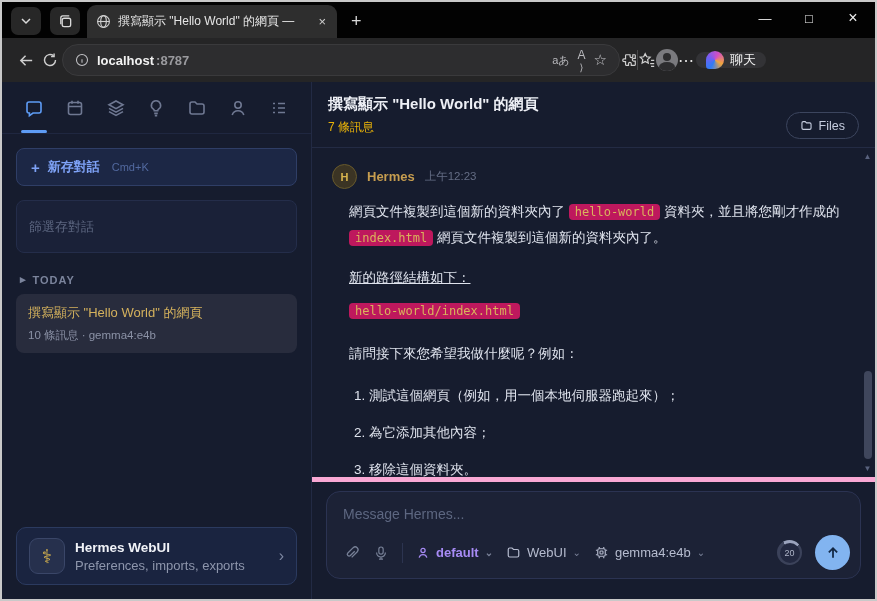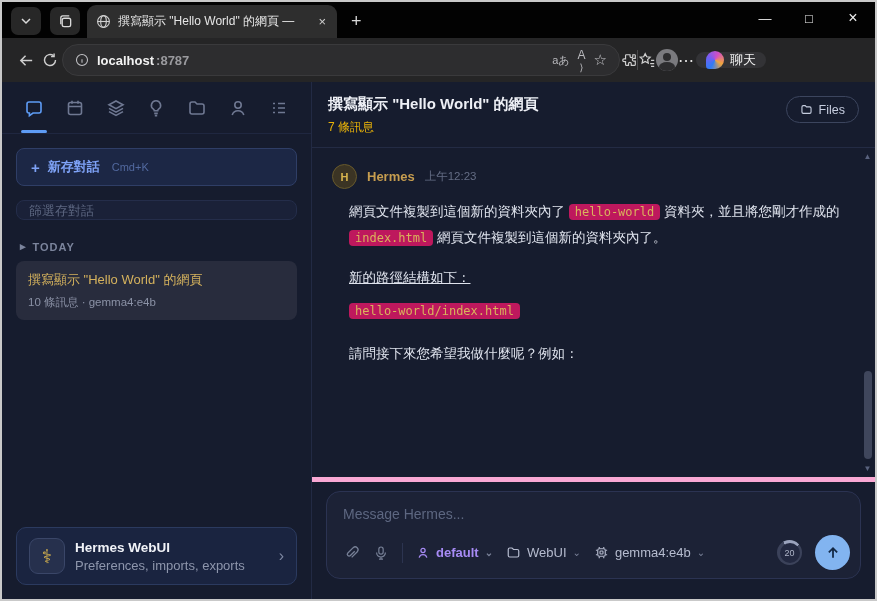--- a/index.html
+++ b/index.html
@@ -52,21 +52,21 @@
   .sic { color:#6f7892; position:relative; display:grid; place-items:center; height:100%; }
   .sic.active { color:#5e9cf5; }
   .sic.active::after { content:""; position:absolute; bottom:0; left:50%; transform:translateX(-50%);
                        width:26px; height:3px; border-radius:2px; background:#5e9cf5; }
   .side-body { padding:14px; display:flex; flex-direction:column; flex:1; min-height:0; }
   .newchat { height:38px; border-radius:8px; background:#1c2745; border:1px solid #2f3e66;
              color:#7ea2f6; font-size:13px; font-weight:bold; display:flex; align-items:center;
              gap:8px; padding:0 14px; }
   .newchat .plus { font-size:15px; }
   .newchat .kbd { font-weight:normal; font-size:11px; color:#52699f; margin-left:4px; }
-  .filter { margin-top:14px; height:20px; border-radius:8px; background:#1a2138;
+  .filter { margin-top:14px; height:53px; border-radius:8px; background:#1a2138;
             border:1px solid #242d4a; color:#c6cddd; font-size:13px; padding:4px 12px; width:100%;
             font-family:"Liberation Sans",sans-serif; }
   .filter::placeholder { color:#5b657f; }
   .section-head { margin:20px 4px 0; display:flex; align-items:center; gap:6px;
                   color:#7b849c; font-size:11px; font-weight:bold; letter-spacing:1px; }
   .chat-item { margin-top:8px; border-radius:8px; background:#282c3d; padding:10px 12px; }
   .chat-item .t { color:#d5b25d; font-size:13px; }
   .chat-item .m { color:#8b92a6; font-size:11.5px; margin-top:6px; }
   .side-spacer { flex:1; }
   .footer-card { border-radius:10px; border:1px solid #2b3a5f; background:#1a2440;
@@ -76,21 +76,21 @@
                   color:#d9b54e; font-size:19px; }
   .footer-card .ft { color:#f0f2f7; font-size:13.5px; font-weight:bold; }
   .footer-card .fs { color:#8e96ac; font-size:13px; margin-top:3px; }
   .footer-card .chev { margin-left:auto; color:#7c86a0; font-size:16px; }
 
   
   .main { flex:1; display:flex; flex-direction:column; min-width:0; position:relative; }
   .main-head { padding:13px 16px 11px; border-bottom:1px solid #232b44; position:relative; }
   .main-head .title { color:#eef0f6; font-size:15px; font-weight:bold; }
   .main-head .meta { color:#eab308; font-size:12px; margin-top:5px; }
-  .files-btn { position:absolute; right:16px; top:14px; height:27px; border-radius:14px;
+  .files-btn { position:absolute; right:16px; top:30px; height:27px; border-radius:14px;
                border:1px solid #3c455e; color:#c6cddf; font-size:12.5px; display:flex;
                align-items:center; gap:6px; padding:0 13px; background:transparent; }
   .chat-area { flex:1; min-height:0; position:relative; padding:16px 26px 0 20px; overflow:hidden; }
   .msg-head { display:flex; align-items:center; gap:10px; }
   .msg-avatar { width:25px; height:25px; border-radius:50%; background:#3b3424; border:1px solid #67592c;
                 color:#d9b54e; font-size:11px; font-weight:bold; display:grid; place-items:center; }
   .msg-name { color:#c69d4f; font-size:13px; font-weight:bold; }
   .msg-time { color:#646d85; font-size:11.5px; }
   .msg-body { margin:10px 0 0 17px; color:#dfe3ed; font-size:13.5px; line-height:1.95; }
   code.chip { font-family:"DejaVu Sans Mono", monospace; font-size:12px; color:#d9b45c;
@@ -303,20 +303,25 @@
         <div class="msg-head">
           <span class="msg-avatar">H</span>
           <span class="msg-name">Hermes</span>
           <span class="msg-time">上午12:23</span>
         </div>
         <div class="msg-body">
           <div><span>網頁文件複製到這個新的資料夾內了 </span><code class="chip">hello-world</code><span> 資料夾，並且將您剛才作成的 </span><code class="chip">index.html</code><span> 網頁文件複製到這個新的資料夾內了。</span></div>
           <div class="p-gap">新的路徑結構如下：</div>
           <div class="code-line"><code class="chip">hello-world/index.html</code></div>
           <div class="ask">請問接下來您希望我做什麼呢？例如：</div>
+          <ol>
+            <li>測試這個網頁（例如，用一個本地伺服器跑起來）；</li>
+            <li>為它添加其他內容；</li>
+            <li>移除這個資料夾。</li>
+          </ol>
         </div>
 
         <div class="scrollbar">
           <span class="sb-arrow sb-up">▲</span>
           <span class="sb-thumb"></span>
           <span class="sb-arrow sb-down">▼</span>
         </div>
       </div>
 
       <div class="composer-wrap">

